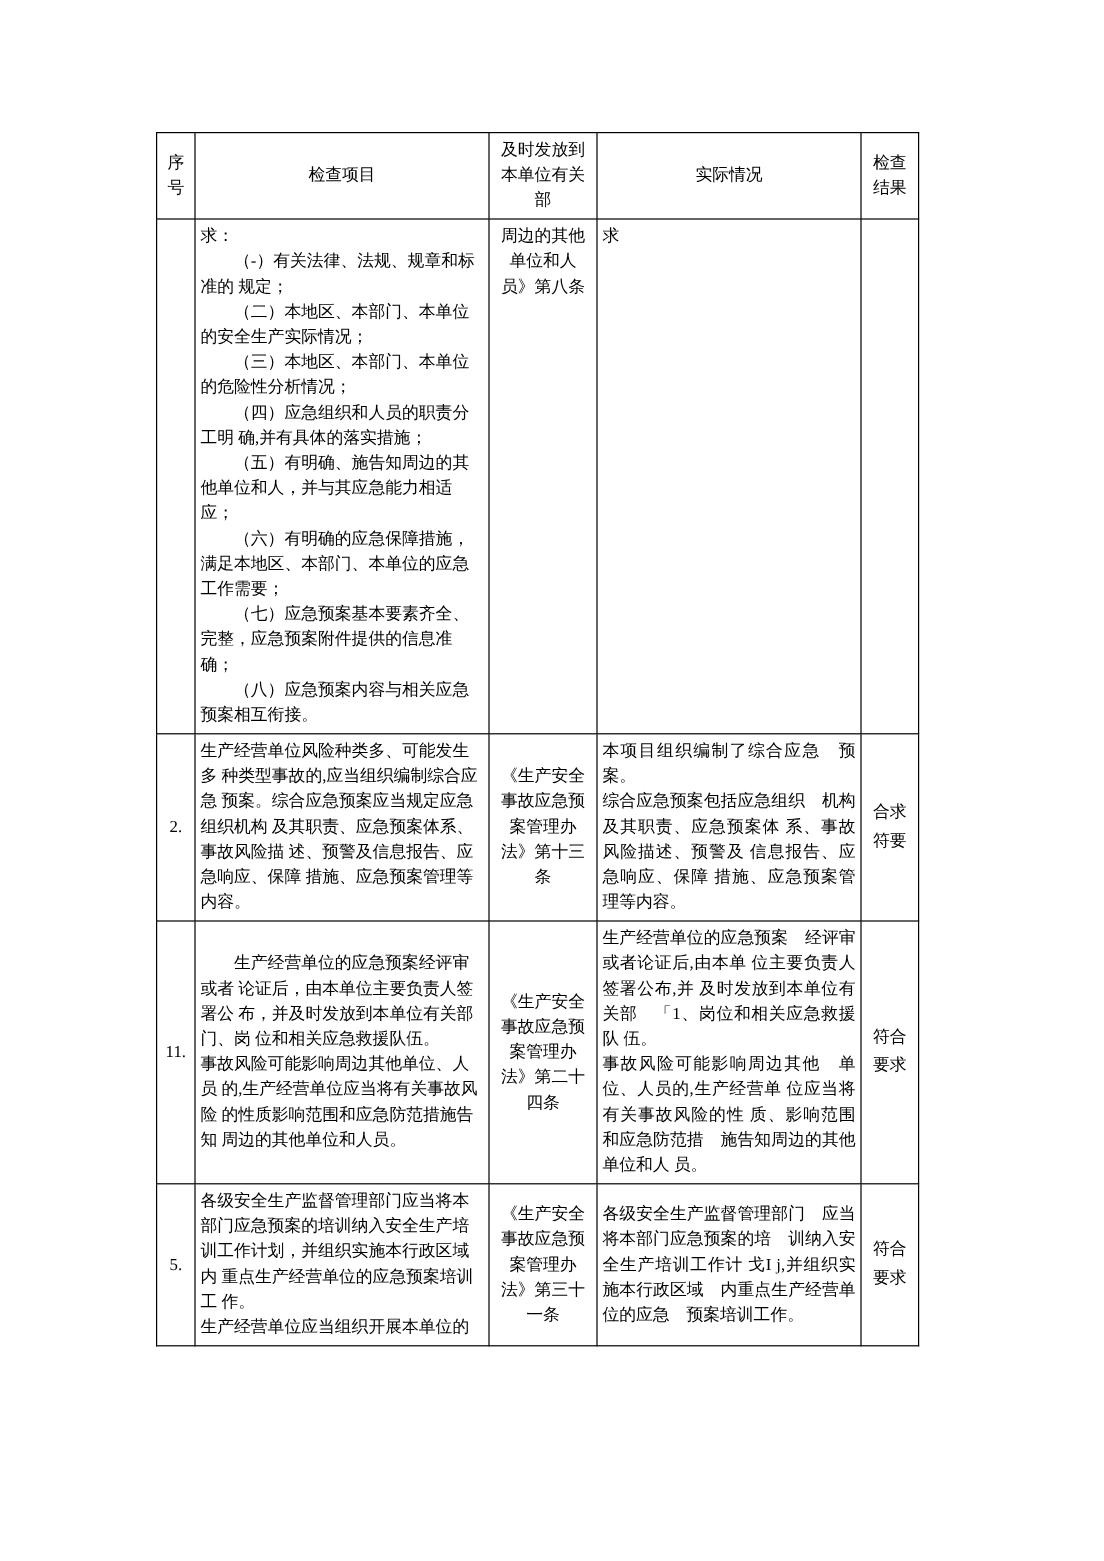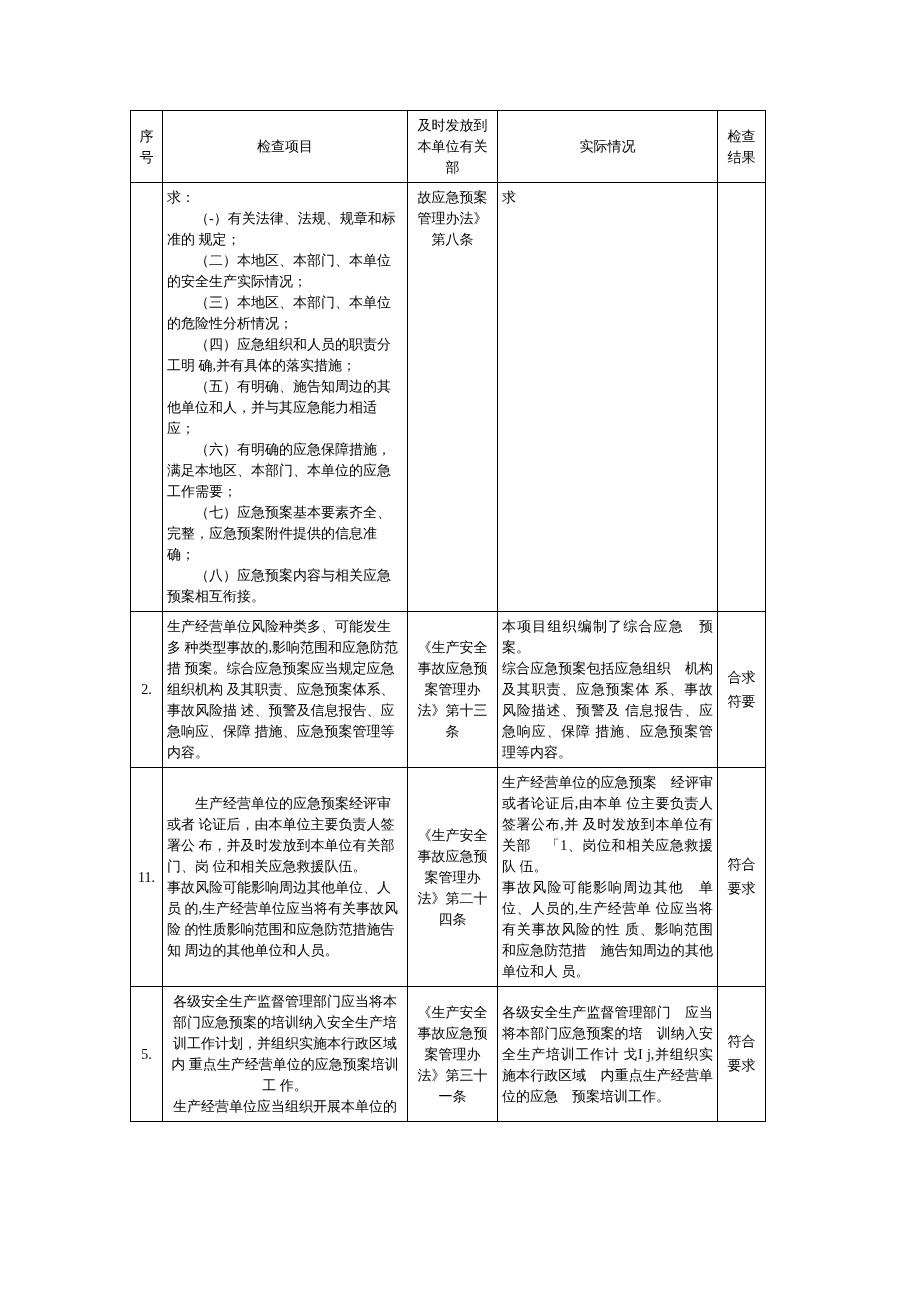--- a/index.html
+++ b/index.html
@@ -69,49 +69,49 @@
         <span class="no-indent">求：</span>
         <span class="no-indent">　　（-）有关法律、法规、规章和标准的 规定；</span>
         <span class="no-indent">　　（二）本地区、本部门、本单位的安全生产实际情况；</span>
         <span class="no-indent">　　（三）本地区、本部门、本单位的危险性分析情况；</span>
         <span class="no-indent">　　（四）应急组织和人员的职责分工明 确,并有具体的落实措施；</span>
         <span class="no-indent">　　（五）有明确、施告知周边的其他单位和人，并与其应急能力相适应；</span>
         <span class="no-indent">　　（六）有明确的应急保障措施，满足本地区、本部门、本单位的应急工作需要；</span>
         <span class="no-indent">　　（七）应急预案基本要素齐全、完整，应急预案附件提供的信息准确；</span>
         <span class="no-indent">　　（八）应急预案内容与相关应急预案相互衔接。</span>
       </td>
-      <td class="hcenter vtop">故应急预案管理办法》第八条</td>
+      <td class="hcenter vtop">周边的其他单位和人员》第八条</td>
       <td class="just vtop">求</td>
       <td class="hcenter"></td>
     </tr>
 
     <tr>
       <td class="hcenter">2.</td>
-      <td class="cell-item just">生产经营单位风险种类多、可能发生多 种类型事故的,影响范围和应急防范措 预案。综合应急预案应当规定应急组织机构 及其职责、应急预案体系、事故风险描 述、预警及信息报告、应急响应、保障 措施、应急预案管理等内容。</td>
+      <td class="cell-item just">生产经营单位风险种类多、可能发生多 种类型事故的,应当组织编制综合应急 预案。综合应急预案应当规定应急组织机构 及其职责、应急预案体系、事故风险描 述、预警及信息报告、应急响应、保障 措施、应急预案管理等内容。</td>
       <td class="hcenter">《生产安全事故应急预案管理办法》第十三条</td>
       <td class="just" style="white-space:pre-line;">本项目组织编制了综合应急　预案。
 综合应急预案包括应急组织　机构及其职责、应急预案体 系、事故风险描述、预警及 信息报告、应急响应、保障 措施、应急预案管理等内容。</td>
       <td class="hcenter nowrap-col">合求符要</td>
     </tr>
 
     <tr>
       <td class="hcenter">11.</td>
       <td class="cell-item just">
         <span class="no-indent">　　生产经营单位的应急预案经评审或者 论证后，由本单位主要负责人签署公 布，并及时发放到本单位有关部门、岗 位和相关应急救援队伍。</span>
         <span class="no-indent">事故风险可能影响周边其他单位、人员 的,生产经营单位应当将有关事故风险 的性质影响范围和应急防范措施告知 周边的其他单位和人员。</span>
       </td>
       <td class="hcenter">《生产安全事故应急预案管理办法》第二十四条</td>
       <td class="just" style="white-space:pre-line;"> 生产经营单位的应急预案　经评审或者论证后,由本单 位主要负责人签署公布,并 及时发放到本单位有关部　「1、岗位和相关应急救援队 伍。
 事故风险可能影响周边其他　单位、人员的,生产经营单 位应当将有关事故风险的性 质、影响范围和应急防范措　施告知周边的其他单位和人 员。</td>
       <td class="hcenter nowrap-col">符合要求</td>
     </tr>
 
     <tr>
       <td class="hcenter">5.</td>
-      <td class="cell-item just" style="white-space:pre-line;text-align:center;">各级安全生产监督管理部门应当将本 部门应急预案的培训纳入安全生产培 训工作计划，并组织实施本行政区域内 重点生产经营单位的应急预案培训工 作。
+      <td class="cell-item just" style="white-space:pre-line;">各级安全生产监督管理部门应当将本 部门应急预案的培训纳入安全生产培 训工作计划，并组织实施本行政区域内 重点生产经营单位的应急预案培训工 作。
 生产经营单位应当组织开展本单位的</td>
       <td class="hcenter">《生产安全事故应急预案管理办法》第三十一条</td>
       <td class="just">各级安全生产监督管理部门　应当将本部门应急预案的培　训纳入安全生产培训工作计 戈I j,并组织实施本行政区域　内重点生产经营单位的应急　预案培训工作。</td>
       <td class="hcenter nowrap-col">符合 要求</td>
     </tr>
 
   </tbody>
     </table>
 </div>
 

